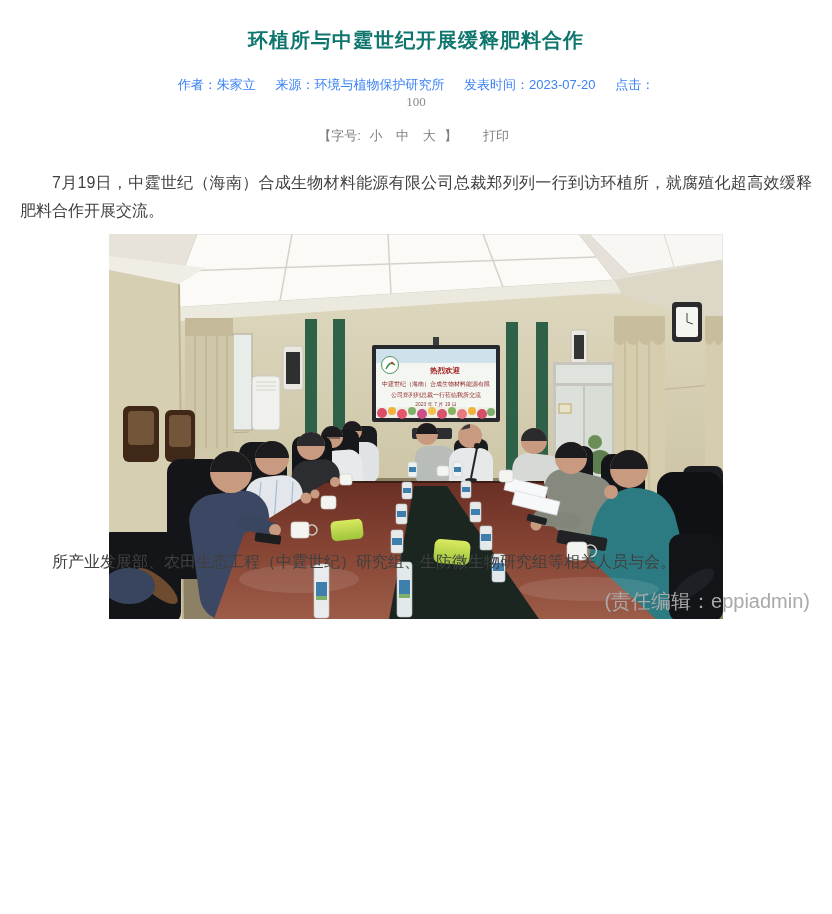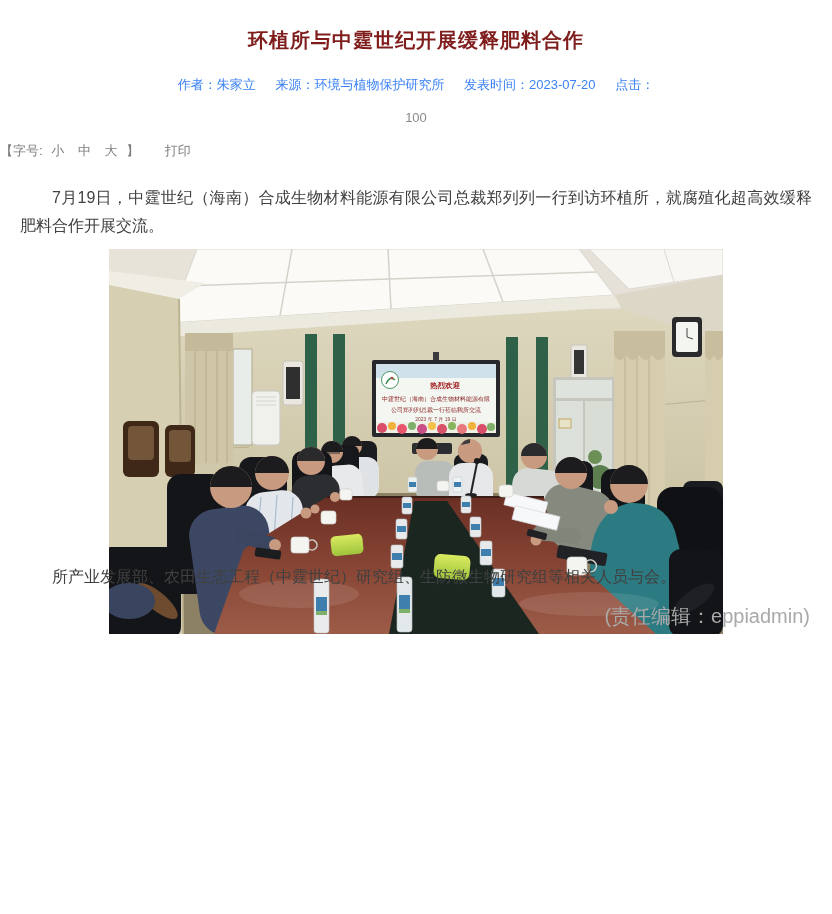--- a/index.html
+++ b/index.html
@@ -1,23 +1,23 @@
 <!DOCTYPE html>
 <html><head>
 <meta charset="utf-8">
 <style>
   html,body{margin:0;padding:0;background:#ffffff;}
   .page{width:832px;height:914px;margin:0 auto;background:#ffffff;position:relative;
         font-family:"Liberation Sans","DejaVu Sans",sans-serif;overflow:hidden;}
   .title{padding-top:27px;text-align:center;font-size:20px;font-weight:bold;
-         color:#7f1d1d;letter-spacing:1px;margin:0;}
+         color:#0f766e;letter-spacing:1px;margin:0;}
   .meta{margin-top:22px;text-align:center;font-size:13px;color:#3b82f6;}
   .meta .mi{margin:0 8px;}
-  .meta-clicks{margin-top:16px;text-align:center;font-size:13px;color:#8a8a8a;}
-  .toolbar{margin-top:17px;font-size:13px;color:#7d7d7d;}
+  .meta-clicks{text-align:center;font-size:13px;color:#8a8a8a;font-family:Liberation Serif, serif;}
+  .toolbar{margin-top:17px;text-align:center;font-size:13px;color:#7d7d7d;}
   .toolbar a{color:#7d7d7d;text-decoration:none;cursor:pointer;margin:0 5px;}
   .toolbar .print{margin-left:22px;}
   .content{margin:24px 20px 0 20px;font-size:16px;line-height:28px;color:#404040;
            text-align:justify;}
   .content p{margin:0;text-indent:2em;}
   figure.photo{width:614px;height:308px;margin:9px auto 6px auto;padding:0;}
   figure.photo svg{display:block;}
   .footer{margin:12px 22px 0 0;text-align:right;font-size:20px;color:#a9a9a9;}
 </style>
 </head>

